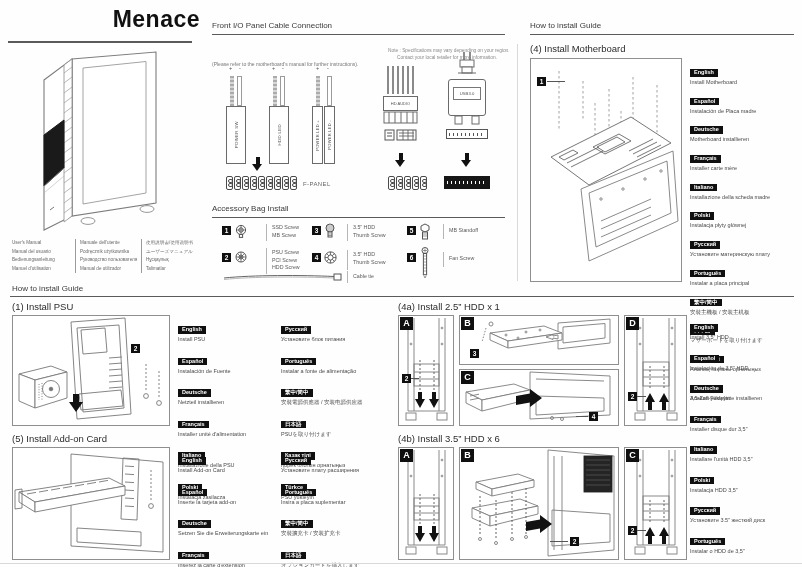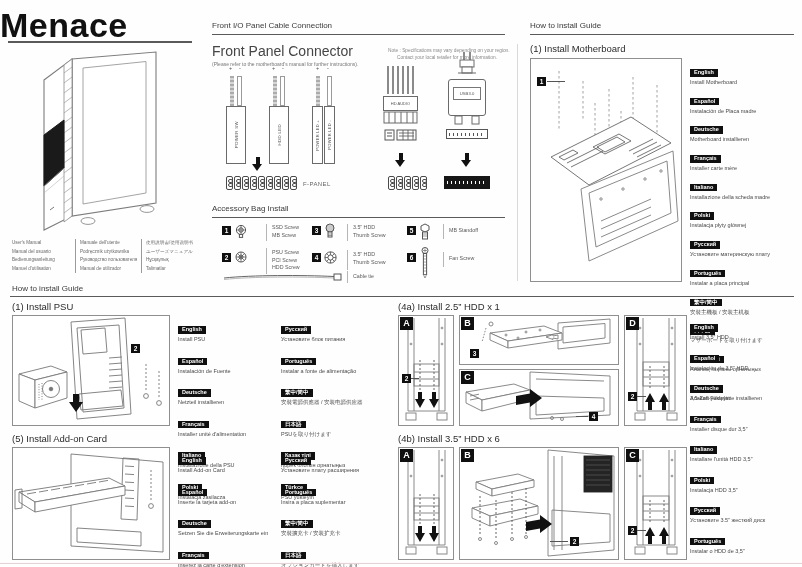--- a/index.html
+++ b/index.html
@@ -5,21 +5,21 @@
   *{margin:0;padding:0;box-sizing:border-box}
   html,body{background:#e9e9e9}
   body{font-family:"Liberation Sans","DejaVu Sans",sans-serif}
   #page{position:relative;width:802px;height:567px;background:#fefefe;overflow:hidden;color:#3c3c3c;margin:0 auto}
   .abs{position:absolute}
   .rule{position:absolute;background:#5a5a5a;height:1px}
   .vrule{position:absolute;background:#d9d9d9;width:1px}
   .sec-header{position:absolute;font-size:8px;color:#3a3a3a;white-space:nowrap}
   .step-title{position:absolute;font-size:9.5px;color:#2c2c2c;white-space:nowrap}
   .art-box{position:absolute;border:1px solid #8f8f8f;background:#fff}
-  .brand{position:absolute;left:0;top:6px;width:200px;text-align:left;font-size:34px;font-weight:bold;letter-spacing:.5px;color:#111}
+  .brand{position:absolute;left:0;top:6px;width:200px;text-align:right;font-size:23px;font-weight:bold;letter-spacing:.5px;color:#111}
   .mlabel-col{position:absolute;top:239px;font-size:4.6px;line-height:8.6px;color:#6a6a6a;white-space:nowrap}
   .mlabel-col.bordered{border-left:1px solid #9a9a9a;padding-left:4px}
   .fpc-title{position:absolute;font-size:14px;color:#454545;white-space:nowrap}
   .fpc-sub{position:absolute;font-size:5px;color:#777;white-space:nowrap}
   .note{position:absolute;font-size:4.8px;line-height:7px;color:#8a8a8a;white-space:nowrap}
   .lang-list{position:absolute}
   .lang-entry .lang-badge{display:inline-block;background:#0f0f0f;color:#fff;font-size:5.5px;line-height:7.5px;padding:0 4px;font-weight:bold;white-space:nowrap}
   .lang-entry .lang-text{font-size:5.5px;line-height:7px;color:#4a4a4a;margin-top:1px;white-space:nowrap}
   .lang-list.tight .lang-entry{margin-bottom:2.7px}
   .lang-list.loose .lang-entry{margin-bottom:5.5px}
@@ -88,21 +88,20 @@
   </div>
   <div class="mlabel-col bordered" style="left:141px;width:58px">
     <div>使用說明書/使用说明书</div>
     <div>ユーザーズマニュアル</div>
     <div>Нұсқаулық</div>
     <div>Talimatlar</div>
   </div>
 
   <div class="sec-header" style="left:212px;top:21px">Front I/O Panel Cable Connection</div>
   <div class="rule" style="left:212px;top:34px;width:293px"></div>
-  <div class="fpc-title" style="left:212px;top:43px">Front Panel Connector</div>
   <div class="fpc-sub" style="left:212px;top:61px">(Please refer to the motherboard's manual for further instructions).</div>
   <div class="note" style="left:388px;top:47px">
     <div>Note : Specifications may vary depending on your region.</div>
     <div style="padding-left:9px">Contact your local retailer for more information.</div>
   </div>
 
   <span class="pin-lab" style="left:229px;top:65px">+</span>
   <span class="pin-lab" style="left:239px;top:65px">-</span>
   <div class="wire" style="left:230px;top:76px;height:30px"></div>
   <div class="wire light" style="left:237px;top:76px;height:30px"></div>
@@ -259,21 +258,21 @@
   </svg>
   <div class="acc-div" style="left:347px;top:271px;height:12px"></div>
   <div class="acc-text" style="left:353px;top:273px">
     <div>Cable tie</div>
   </div>
 
   <div class="vrule" style="left:517px;top:44px;height:237px"></div>
 
   <div class="sec-header" style="left:530px;top:21px">How to install Guide</div>
   <div class="rule" style="left:530px;top:34px;width:264px"></div>
-  <div class="step-title" style="left:530px;top:43px">(1) Install Motherboard</div>
+  <div class="step-title" style="left:530px;top:43px">(4) Install Motherboard</div>
 
   <div class="art-box" style="left:530px;top:58px;width:152px;height:224px">
     <svg width="150" height="222" viewBox="0 0 150 222">
       <g stroke="#8a8a8a" fill="none" stroke-width="0.8" stroke-dasharray="2.5,2.5">
         <path d="M28,12 V70 M52,22 V62 M78,30 V80 M102,18 V64 M126,26 V86 M64,44 V94 M90,52 V98"></path>
       </g>
       <g stroke="#666" fill="#fff" stroke-width="0.9">
         <polygon points="20,98 100,58 140,84 58,126"></polygon>
         <polygon points="62,88 88,75 100,82 74,95"></polygon>
         <polygon points="66,88 86,78 94,83 74,93" fill="none"></polygon>

